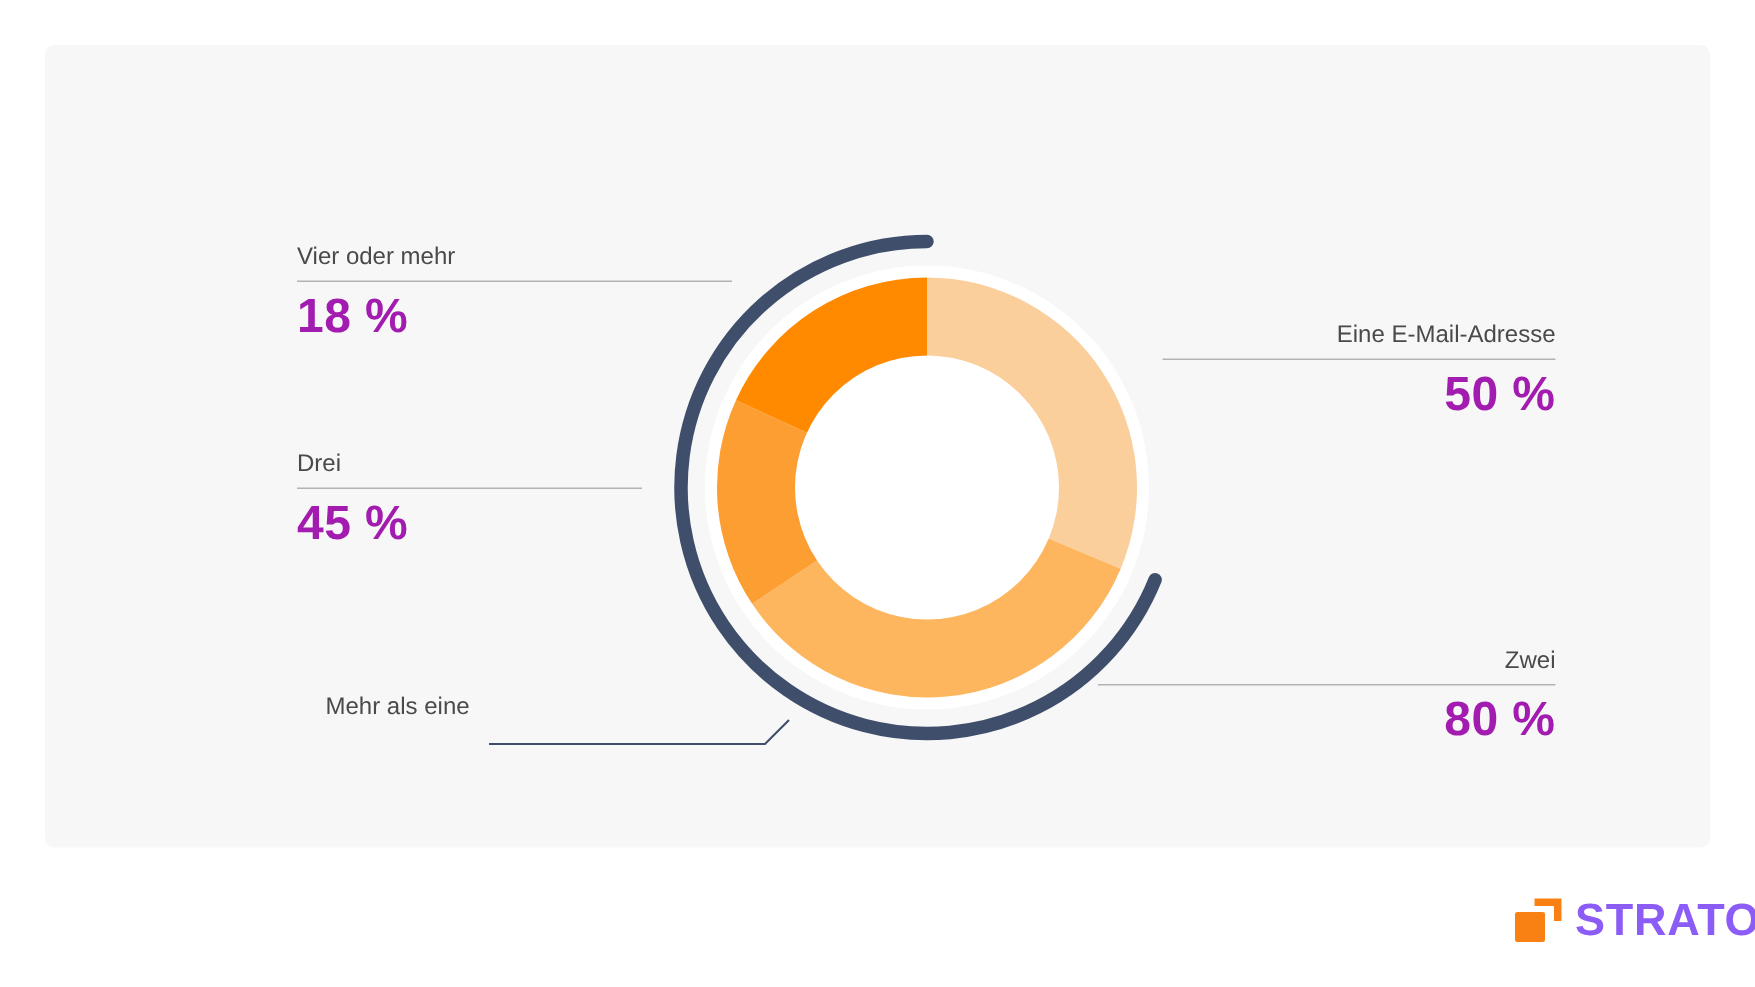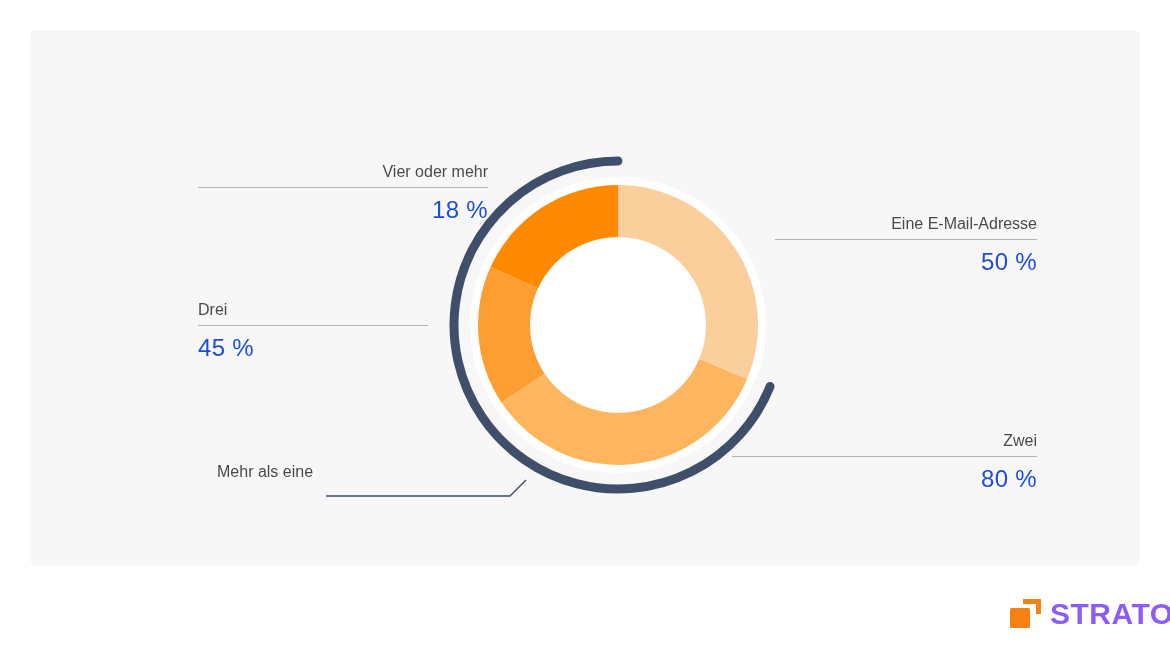--- a/index.html
+++ b/index.html
@@ -46,33 +46,33 @@
     color: #4a4a4a;
     line-height: 20px;
     white-space: nowrap;
   }
   .callout .c-rule {
     height: 1px;
     background: #b3b3b3;
     margin-top: 5px;
   }
   .callout .c-value {
-    font-size: 24px;
-    font-weight: normal;
-    color: #1d4ed8;
+    font-size: 32px;
+    font-weight: bold;
+    color: #a21caf;
     line-height: 34px;
     margin-top: 5px;
     white-space: nowrap;
     letter-spacing: 0.3px;
   }
   .callout.right { text-align: right; }
   .callout.left  { text-align: left;  }
 
   
-  #callout-vier { left: 168px; top: 132px; width: 290px; text-align: right; }
+  #callout-vier { left: 168px; top: 132px; width: 290px; }
   #callout-drei { left: 168px; top: 270px; width: 230px; }
   #callout-eine { left: 745px; top: 184px; width: 262px; }
   #callout-zwei { left: 702px; top: 401px; width: 305px; }
 
   
   #callout-mehr {
     position: absolute;
     left: 168px;
     top: 432px;
     padding-left: 19px;

